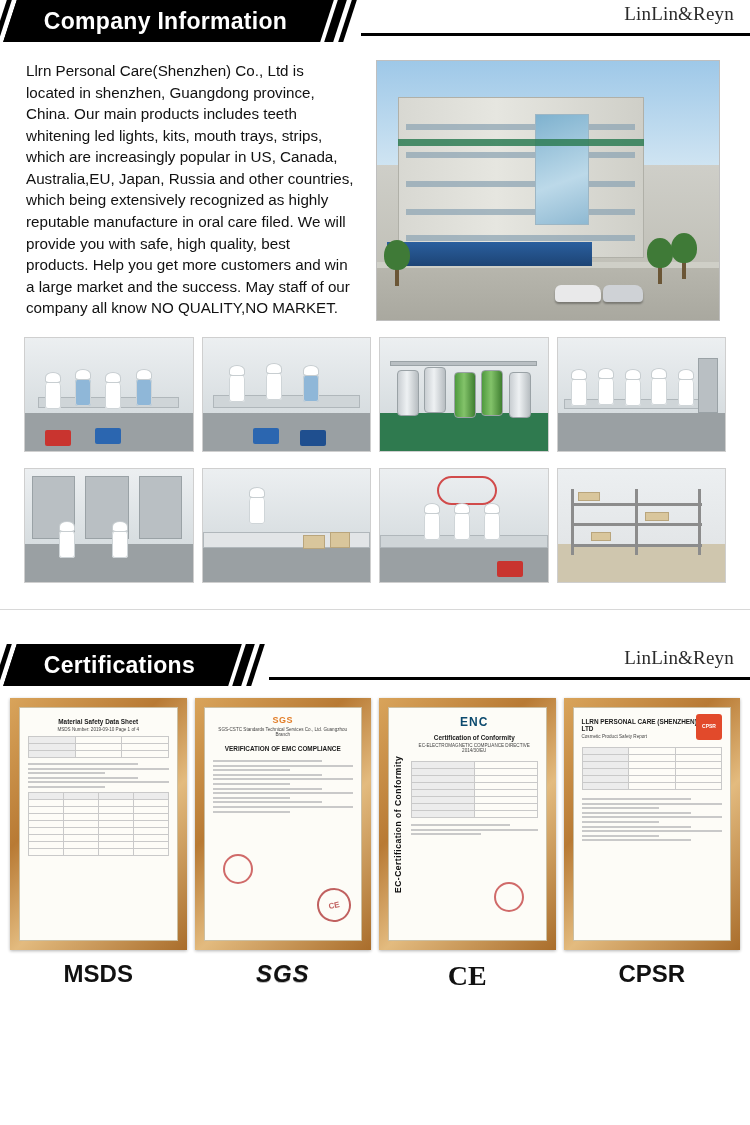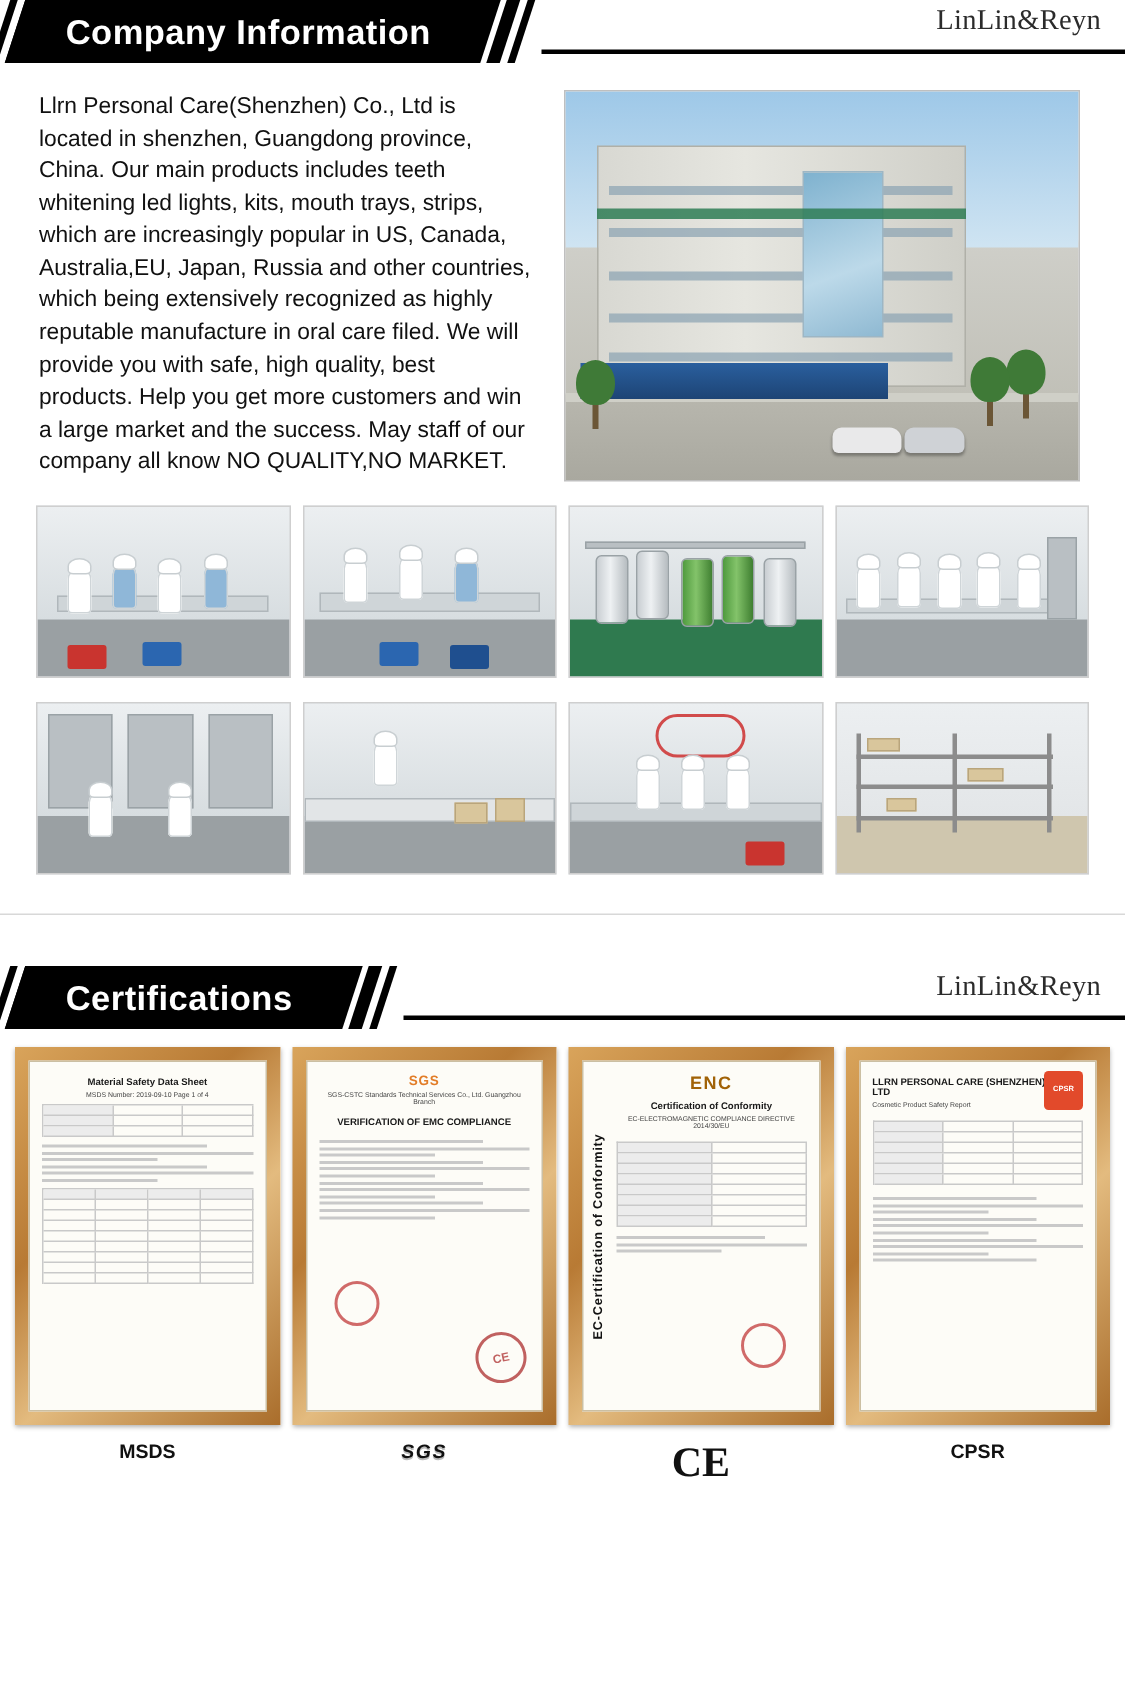--- a/index.html
+++ b/index.html
@@ -201,29 +201,29 @@
   .stamp-red {
     position:absolute; width:30px; height:30px; border:2px solid #c03a3a; border-radius:50%;
     opacity:.75;
   }
   .vert-title {
     position:absolute; left:2px; top:0; bottom:0; width:14px;
     writing-mode: vertical-rl; transform: rotate(180deg);
     display:flex; align-items:center; justify-content:center;
     font-size:8.5px; font-weight:700; color:#111; letter-spacing:.5px;
   }
-  .enc-logo { font-size: 12px; font-weight: 800; letter-spacing: 1px; color:#a16207; }
+  .enc-logo { font-size: 12px; font-weight: 800; letter-spacing: 1px; color:#0c4a6e; }
   .cpsr-badge { position:absolute; right:8px; top:6px; width:26px; height:26px; background:#e24a2b;
     border-radius:3px; color:#fff; font-size:5px; font-weight:700; display:flex; align-items:center;
     justify-content:center; text-align:center; line-height:1.1; }
   .cert-labels {
     display:grid; grid-template-columns: repeat(4,1fr); gap:8px;
     margin: 10px 10px 0 10px;
   }
-  .cert-label { text-align:center; font-size:13px; font-weight:700; color:#111; }
+  .cert-label { text-align:center; font-size:24px; font-weight:700; color:#111; }
   .cert-label.sgs {
     color:#111; font-style: italic; letter-spacing:1px;
     text-shadow: 0 1px 0 #bbb;
   }
   .cert-label.ce { font-family:"Liberation Serif", serif; font-size:28px; }
   .hr-thin { border-top:1px solid #d8d8d8; margin: 26px 0 0 0; }
 </style>
 </head>
 <body>
 

